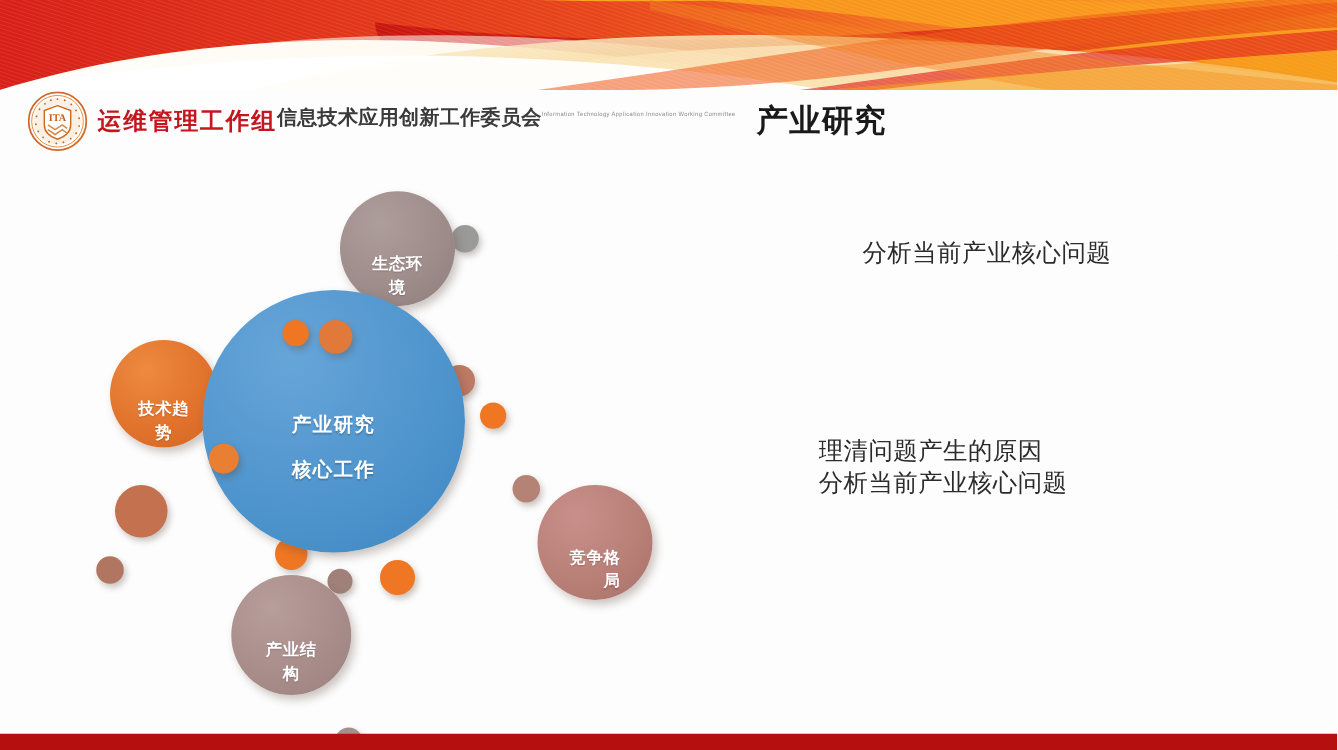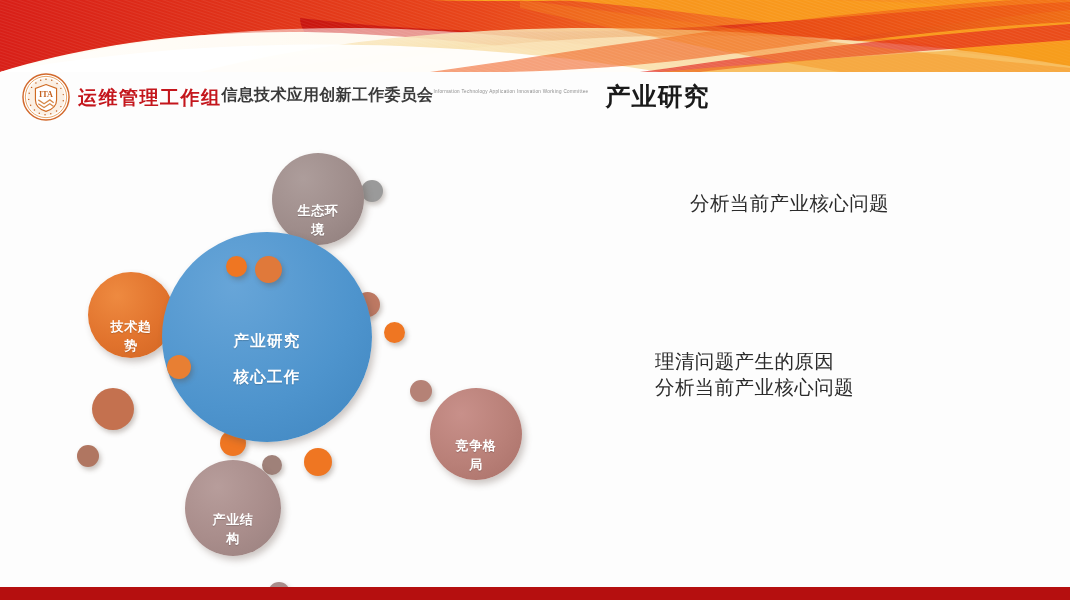--- a/index.html
+++ b/index.html
@@ -275,21 +275,21 @@
     </div>
 
 
     <div class="bubble satellite" style="left:48px; top:142px; width:86px; height:86px; background:radial-gradient(circle at 34% 28%, #ee8a40 0%, #e1732d 55%, #d26522 100%);">
       <span class="bubble-label">
         <span>技术趋</span><br>
         <span>势</span>
       </span>
     </div>
 
-    <div class="bubble satellite" style="left:390px; top:258px; width:92px; height:92px; background:radial-gradient(circle at 34% 28%, #c8908a 0%, #b98078 55%, #a97068 100%);">
+    <div class="bubble satellite" style="left:390px; top:258px; width:92px; height:92px; background:radial-gradient(circle at 34% 28%, #c8908a 0%, #b98078 55%, #a97068 100%);text-align:right;">
       <span class="bubble-label">
         <span>竞争格</span><br>
         <span>局</span>
       </span>
     </div>
 
     <div class="bubble satellite" style="left:145px; top:330px; width:96px; height:96px; background:radial-gradient(circle at 34% 28%, #b79d9b 0%, #a98d8b 55%, #99807e 100%);">
       <span class="bubble-label">
         <span>产业结</span><br>
         <span>构</span>

